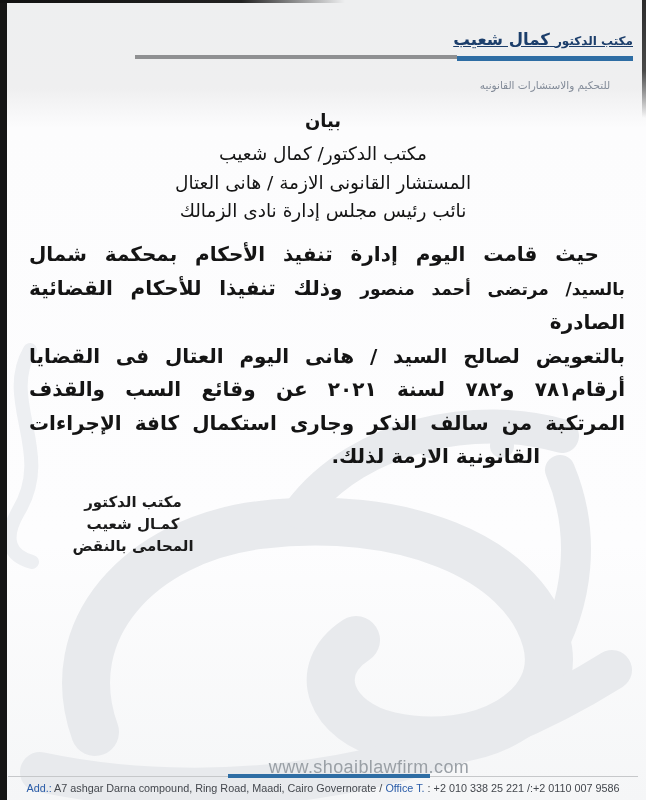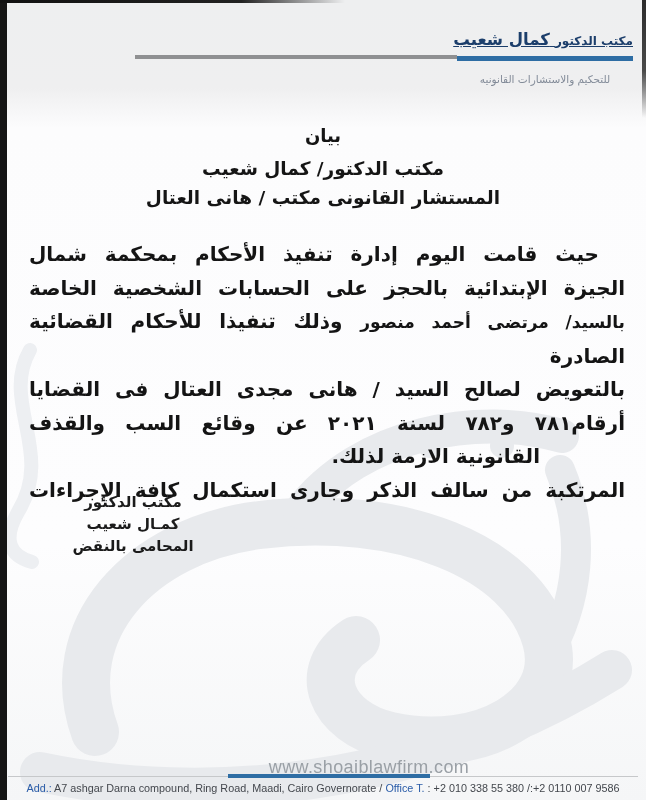--- a/index.html
+++ b/index.html
@@ -22,26 +22,26 @@
   .logo-name{font-size:13px;font-weight:bold;color:#2b6aa3;letter-spacing:.4px;
     font-family:"Liberation Sans",sans-serif;margin-top:1px;}
   .logo-tagline{font-size:6.9px;color:#9c4242;font-family:"Liberation Sans",sans-serif;
     margin-top:1px;letter-spacing:.1px;}
   .rule-gray{position:absolute;left:135px;top:55px;width:322px;height:3.5px;background:#8f9092;z-index:2;}
   .office-block{position:absolute;right:13px;top:28px;width:200px;text-align:right;z-index:3;}
   .office-title{color:#1c3e6b;white-space:nowrap;line-height:24px;text-decoration:underline;}
   .office-prefix{font-size:12px;font-weight:bold;}
   .office-name{font-size:16.5px;font-weight:bold;}
   .rule-blue{margin-top:3px;width:176px;height:4.5px;background:#2e6da4;margin-right:0;margin-left:auto;}
-  .office-subtitle{font-size:10.5px;color:#7d8694;margin-top:12px;text-align:center;width:176px;
+  .office-subtitle{font-size:10.5px;color:#7d8694;margin-top:18px;text-align:center;width:176px;
     margin-left:auto;opacity:.95;}
   
-  .title-block{position:absolute;left:0;top:110px;width:646px;text-align:center;color:#151515;z-index:2;margin-top:15px;}
+  .title-block{position:absolute;left:0;top:110px;width:646px;text-align:center;color:#151515;z-index:2;}
   .stmt-title{font-size:18px;font-weight:bold;margin-bottom:9px;}
-  .from-line{font-size:18.5px;font-weight:bold;line-height:28.5px;}
+  .from-line{font-size:18.5px;font-weight:normal;line-height:28.5px;}
   
   .body-block{position:absolute;right:21px;top:238px;width:596px;z-index:2;color:#141414;}
   .body-line{font-size:20px;font-weight:bold;line-height:33.5px;
     text-align:justify;text-align-last:justify;}
   .body-line .small{font-size:17px;}
   .indent1{text-indent:26px;}
   .lastline{text-align:right;text-align-last:right;margin-right:0;padding-left:0;
     margin-left:0;margin-right:0;}
   .lastline{margin-right:85px;}
   
@@ -88,40 +88,40 @@
       <span class="office-prefix">مكتب الدكتور</span>
       <span class="office-name">كمال شعيب</span>
     </div>
     <div class="rule-blue"></div>
     <div class="office-subtitle">للتحكيم والاستشارات القانونيه</div>
   </div>
 
   <section class="title-block" dir="rtl" lang="ar">
     <div class="stmt-title">بيان</div>
     <div class="from-line">مكتب الدكتور/ كمال شعيب</div>
-    <div class="from-line">المستشار القانونى مكتب / هانى العتال</div>
+    <div class="from-line">المستشار القانونى الازمة / هانى العتال</div>
+    <div class="from-line">نائب رئيس مجلس إدارة نادى الزمالك</div>
   </section>
 
   <section class="body-block" dir="rtl" lang="ar">
     <div class="body-line indent1">حيث قامت اليوم إدارة تنفيذ الأحكام بمحكمة شمال</div>
-    <div class="body-line">الجيزة الإبتدائية بالحجز على الحسابات الشخصية الخاصة</div>
     <div class="body-line">
       <span class="small">بالسيد/ مرتضى أحمد منصور</span>
       <span>وذلك تنفيذا للأحكام القضائية الصادرة</span>
     </div>
-    <div class="body-line">بالتعويض لصالح السيد / هانى مجدى العتال فى القضايا</div>
+    <div class="body-line">بالتعويض لصالح السيد / هانى اليوم العتال فى القضايا</div>
     <div class="body-line">أرقام٧٨١ و٧٨٢ لسنة ٢٠٢١ عن وقائع السب والقذف</div>
+    <div class="body-line">المرتكبة من سالف الذكر وجارى استكمال كافة الإجراءات</div>
     <div class="body-line lastline">القانونية الازمة لذلك.</div>
-    <div class="body-line">المرتكبة من سالف الذكر وجارى استكمال كافة الإجراءات</div>
   </section>
 
   <section class="signature" dir="rtl" lang="ar">
     <div class="sig-line">مكتب الدكتور</div>
     <div class="sig-line">كمـال شعيب</div>
     <div class="sig-line">المحامى بالنقض</div>
   </section>
 
   <div class="website">www.shoaiblawfirm.com</div>
   <div class="foot-grayline"></div>
   <div class="foot-blueline"></div>
-  <div class="address"><span class="blue">Add.:</span><span> A7 ashgar Darna compound,  Ring Road, Maadi, Cairo Governorate / </span><span class="blue">Office T.</span><span> : +2 010 338 55 380 /:+2 0110 007 9586</span></div>
+  <div class="address"><span class="blue">Add.:</span><span> A7 ashgar Darna compound,  Ring Road, Maadi, Cairo Governorate / </span><span class="blue">Office T.</span><span> : +2 010 338 25 221 /:+2 0110 007 9586</span></div>
 
 </div>
 
 </body></html>

